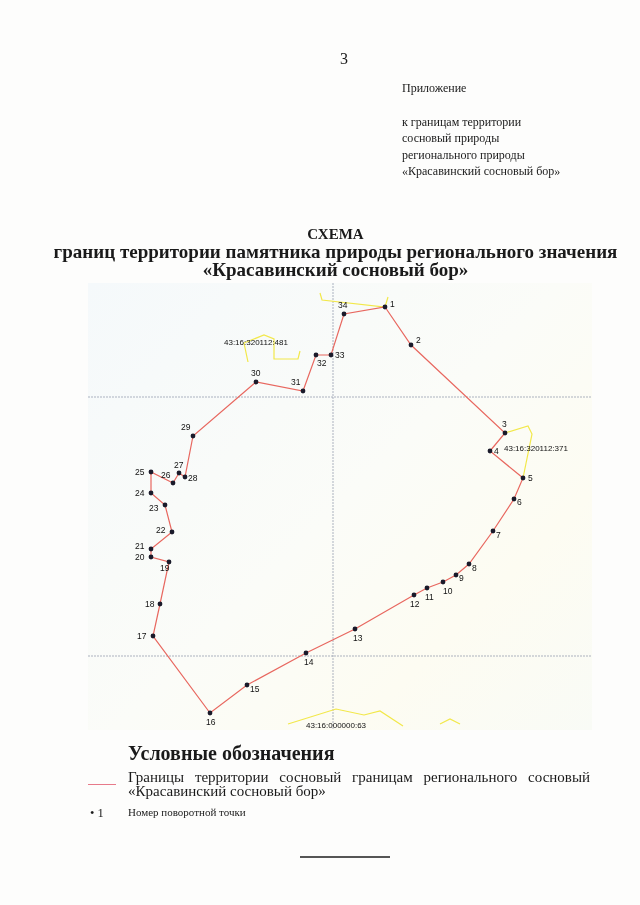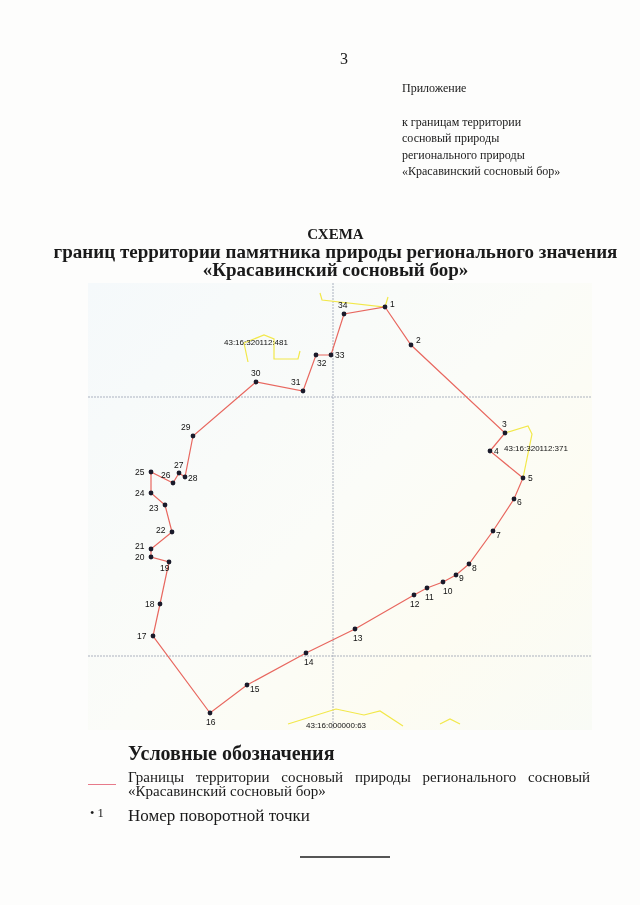--- a/index.html
+++ b/index.html
@@ -19,21 +19,21 @@
       background: linear-gradient(135deg, #f5f9fb 0%, #fbfcf8 50%, #fdfcf2 75%, #f9fbf6 100%);
     }
     .map svg { position: absolute; left: 0; top: 0; }
     .pt-label { font-family: "Liberation Sans", "DejaVu Sans", sans-serif; font-size: 8.5px; fill: #111; }
     .cad-label { font-family: "Liberation Sans", "DejaVu Sans", sans-serif; font-size: 8px; fill: #111; }
     .legend-title { left: 128px; top: 742px; font-weight: bold; font-size: 20px; }
     .legend-row1 { left: 128px; top: 770px; width: 462px; font-size: 15px; line-height: 14px; }
     .legend-row1 .just { display: flex; justify-content: space-between; }
     .legend-line { left: 88px; top: 784px; width: 28px; height: 1px; background: #e77a8a; }
     .legend-row2-sym { left: 90px; top: 806px; font-size: 12.5px; }
-    .legend-row2 { left: 128px; top: 806px; font-size: 17px; }
+    .legend-row2 { left: 128px; top: 806px; font-size: 11px; }
     .footer-rule { left: 300px; top: 856px; width: 90px; height: 2px; background: #555; }
   </style>
 </head>
 <body>
 
 <div class="abs page-number">3</div>
 
 <div class="abs appendix">
   <div class="title">Приложение</div>
   <div>к границам территории</div>
@@ -210,21 +210,21 @@
 </div>
 
 <div class="abs legend-title">Условные обозначения</div>
 
 <div class="abs legend-line"></div>
 <div class="abs legend-row1">
   <div class="just">
     <span>Границы</span>
     <span>территории</span>
     <span>сосновый</span>
-    <span>природы</span>
+    <span>границам</span>
     <span>регионального</span>
     <span>сосновый</span>
   </div>
   <div>«Красавинский сосновый бор»</div>
 </div>
 
 <div class="abs legend-row2-sym">• 1</div>
 <div class="abs legend-row2">Номер поворотной точки</div>
 
 <div class="abs footer-rule"></div>

